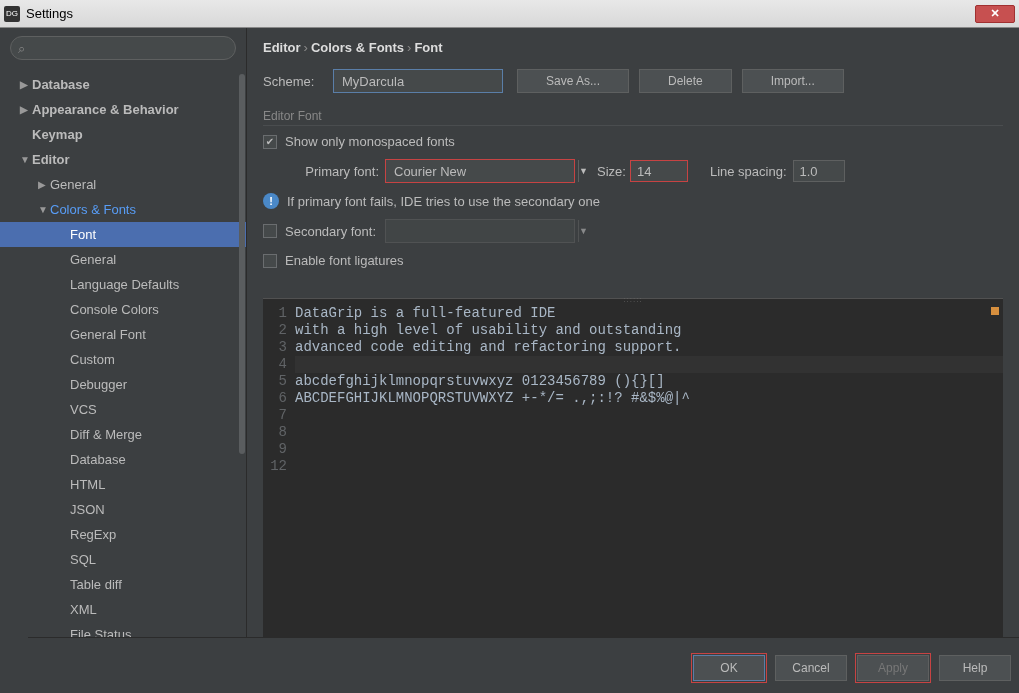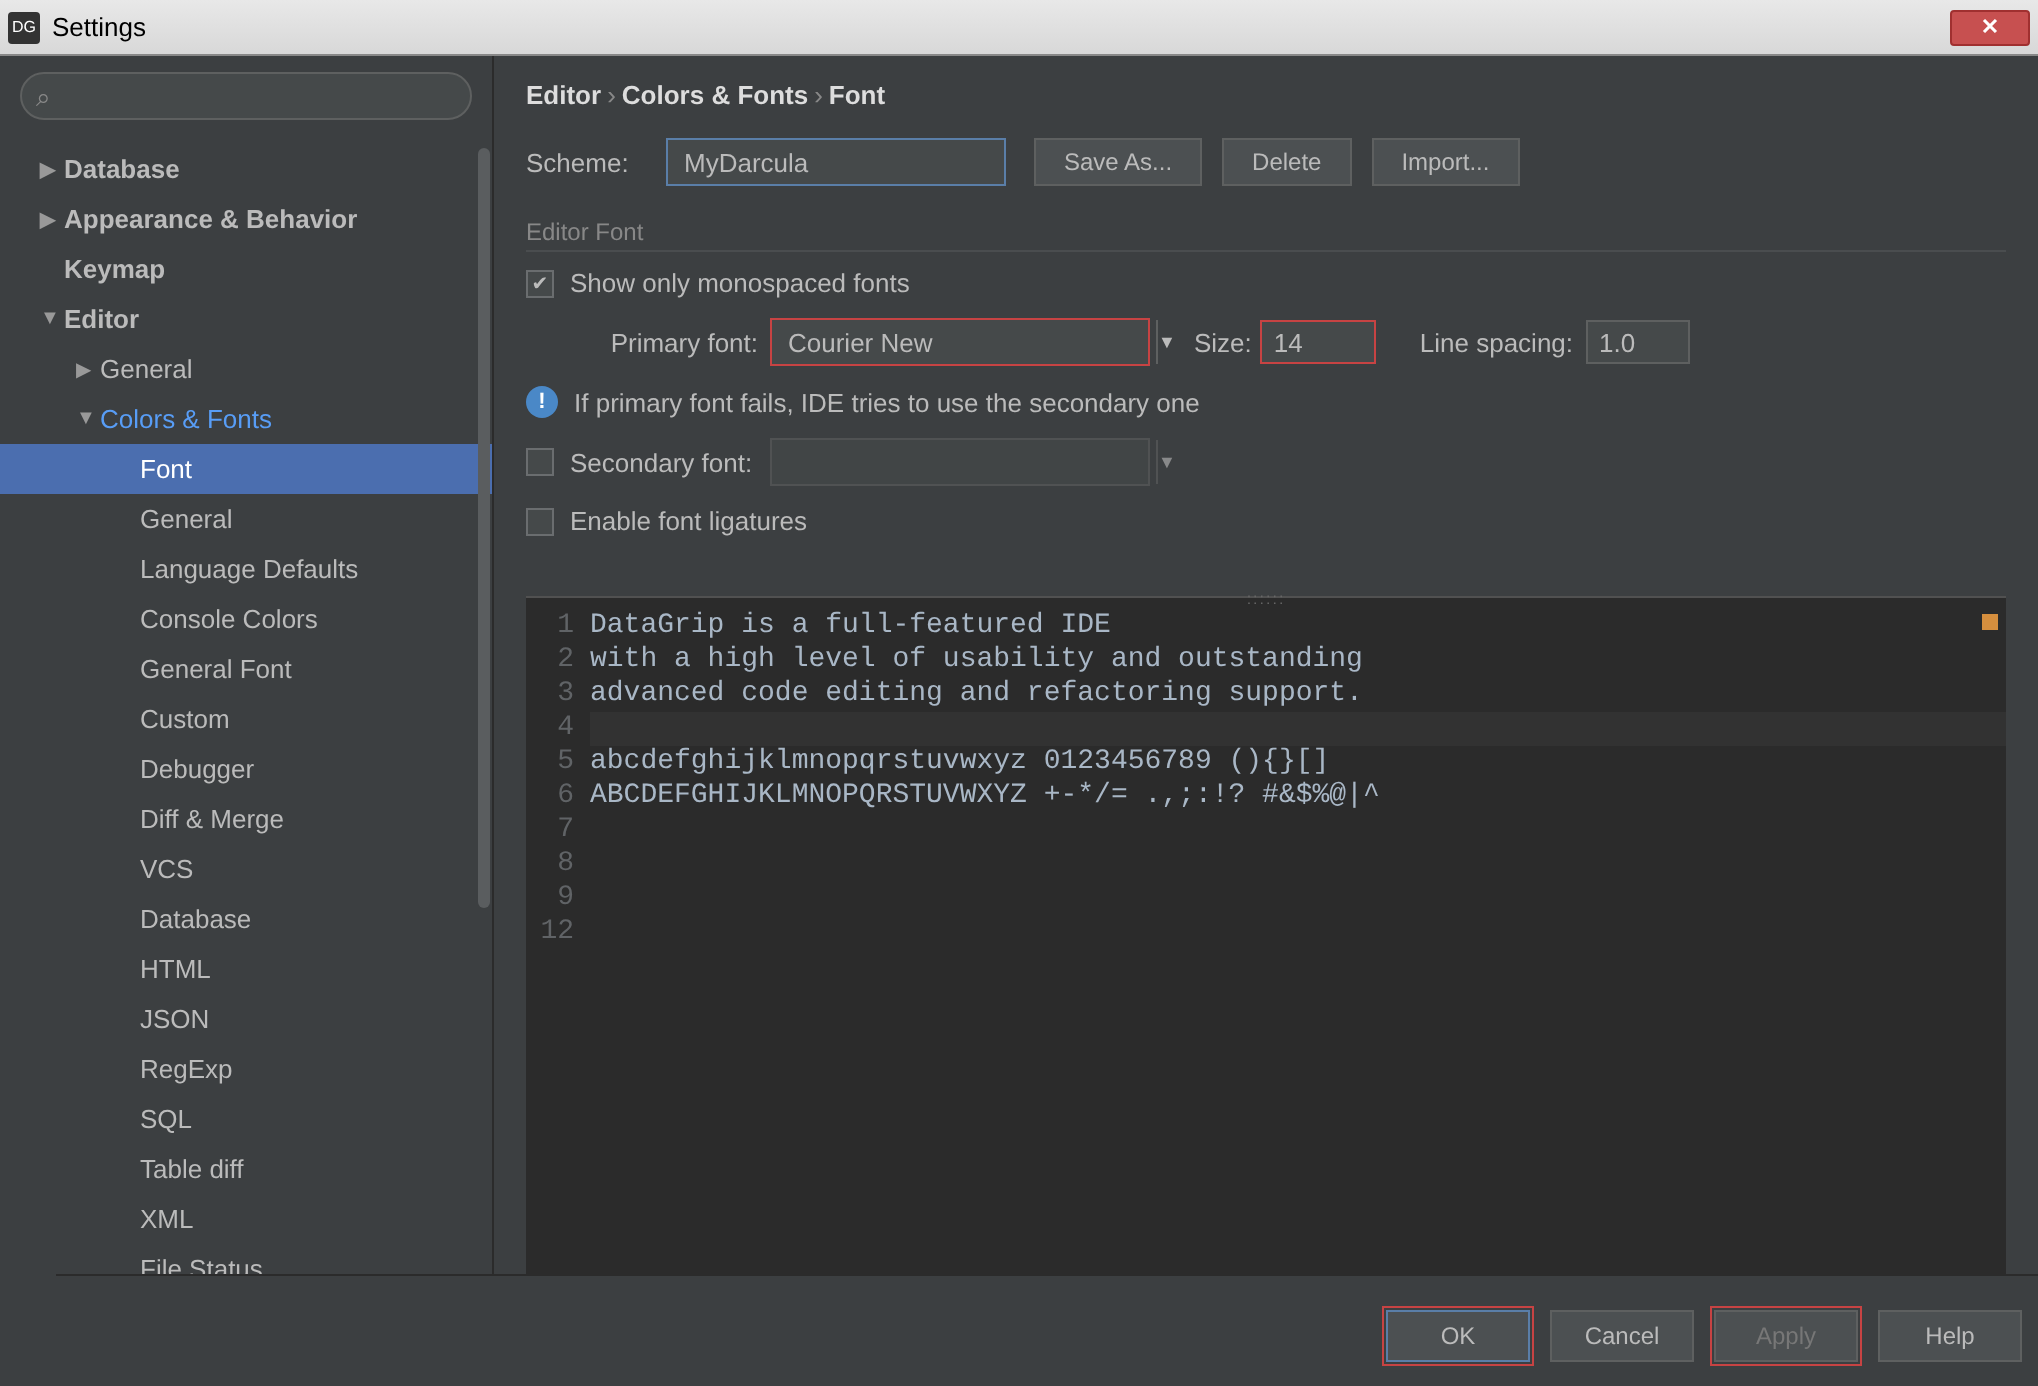--- a/index.html
+++ b/index.html
@@ -27,21 +27,21 @@
 .vscroll .thumb { position: absolute; right: 1px; top: 6px; width: 6px; height: 380px; background: #5a5d5f; border-radius: 3px; }
 .main { flex: 1; background: #3c3f41; display: flex; flex-direction: column; padding: 12px 16px 0 16px; }
 .breadcrumb { font-weight: bold; color: #ddd; margin-bottom: 14px; }
 .breadcrumb .sep { color: #888; margin: 0 3px; font-weight: normal; }
 .row { display: flex; align-items: center; margin-bottom: 10px; }
 .lbl { color: #bbb; }
 .combo { display: flex; height: 24px; border: 1px solid #5e6060; background: #45494a; }
 .combo input { flex: 1; background: transparent; border: none; color: #bbb; padding: 0 8px; font-size: 13px; }
 .combo .drop { width: 20px; border-left: 1px solid #5e6060; display: flex; align-items: center; justify-content: center; color: #bbb; font-size: 9px; }
 .scheme-combo { border: 1px solid #5a7ea8; }
-.btn { height: 24px; padding: 0 14px; background: #4c5052; border: 1px solid #5e6060; color: #bbb; font-size: 12px; display: flex; align-items: center; cursor: pointer; }
+.btn { height: 24px; padding: 0 28px; background: #4c5052; border: 1px solid #5e6060; color: #bbb; font-size: 12px; display: flex; align-items: center; cursor: pointer; }
 .section-title { color: #888; font-size: 12px; margin: 6px 0 8px 0; border-bottom: 1px solid #4a4d4f; padding-bottom: 2px; }
 .checkbox { width: 14px; height: 14px; border: 1px solid #6a6d6f; background: #45494a; margin-right: 8px; display: flex; align-items: center; justify-content: center; font-size: 10px; color: #bbb; }
 .checkbox.checked::after { content: "✔"; }
 .indent { margin-left: 20px; }
 .field { height: 22px; background: #45494a; border: 1px solid #5e6060; color: #bbb; padding: 0 6px; font-size: 13px; }
 .info-icon { width: 16px; height: 16px; border-radius: 50%; background: #4a88c7; color: #fff; display: inline-flex; align-items: center; justify-content: center; font-size: 11px; font-weight: bold; margin-right: 8px; }
 .highlight-red { border: 1px solid #c74343 !important; }
 .preview { flex: 1; margin-top: 20px; border-top: 1px solid #515151; position: relative; background: #2b2b2b; }
 .preview .grip { position: absolute; top: -4px; left: 50%; transform: translateX(-50%); color: #666; font-size: 8px; letter-spacing: 1px; }
 .code { font-family: "Courier New", monospace; font-size: 14px; padding: 6px 0; display: flex; }
@@ -121,25 +121,25 @@
         <div class="tree-item l3 nocaret">
           <span class="caret">▶</span>
           <span>Custom</span>
         </div>
         <div class="tree-item l3 nocaret">
           <span class="caret">▶</span>
           <span>Debugger</span>
         </div>
         <div class="tree-item l3 nocaret">
           <span class="caret">▶</span>
+          <span>VCS</span>
+        </div>
+        <div class="tree-item l3 nocaret">
+          <span class="caret">▶</span>
           <span>Diff &amp; Merge</span>
-        </div>
-        <div class="tree-item l3 nocaret">
-          <span class="caret">▶</span>
-          <span>VCS</span>
         </div>
         <div class="tree-item l3 nocaret">
           <span class="caret">▶</span>
           <span>Database</span>
         </div>
         <div class="tree-item l3 nocaret">
           <span class="caret">▶</span>
           <span>HTML</span>
         </div>
         <div class="tree-item l3 nocaret">

